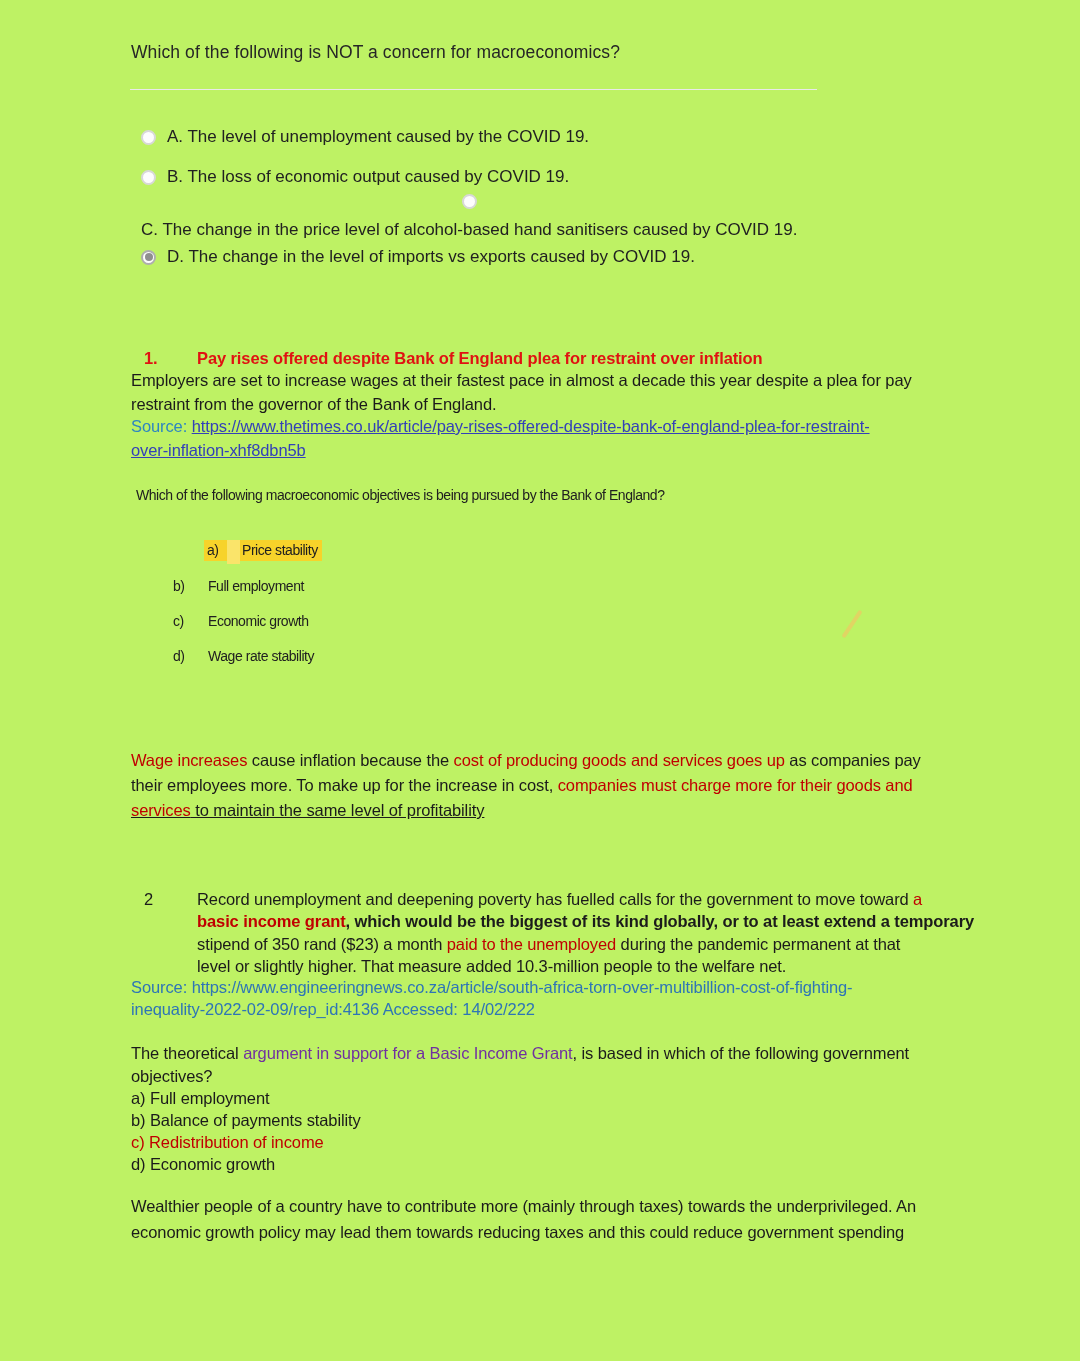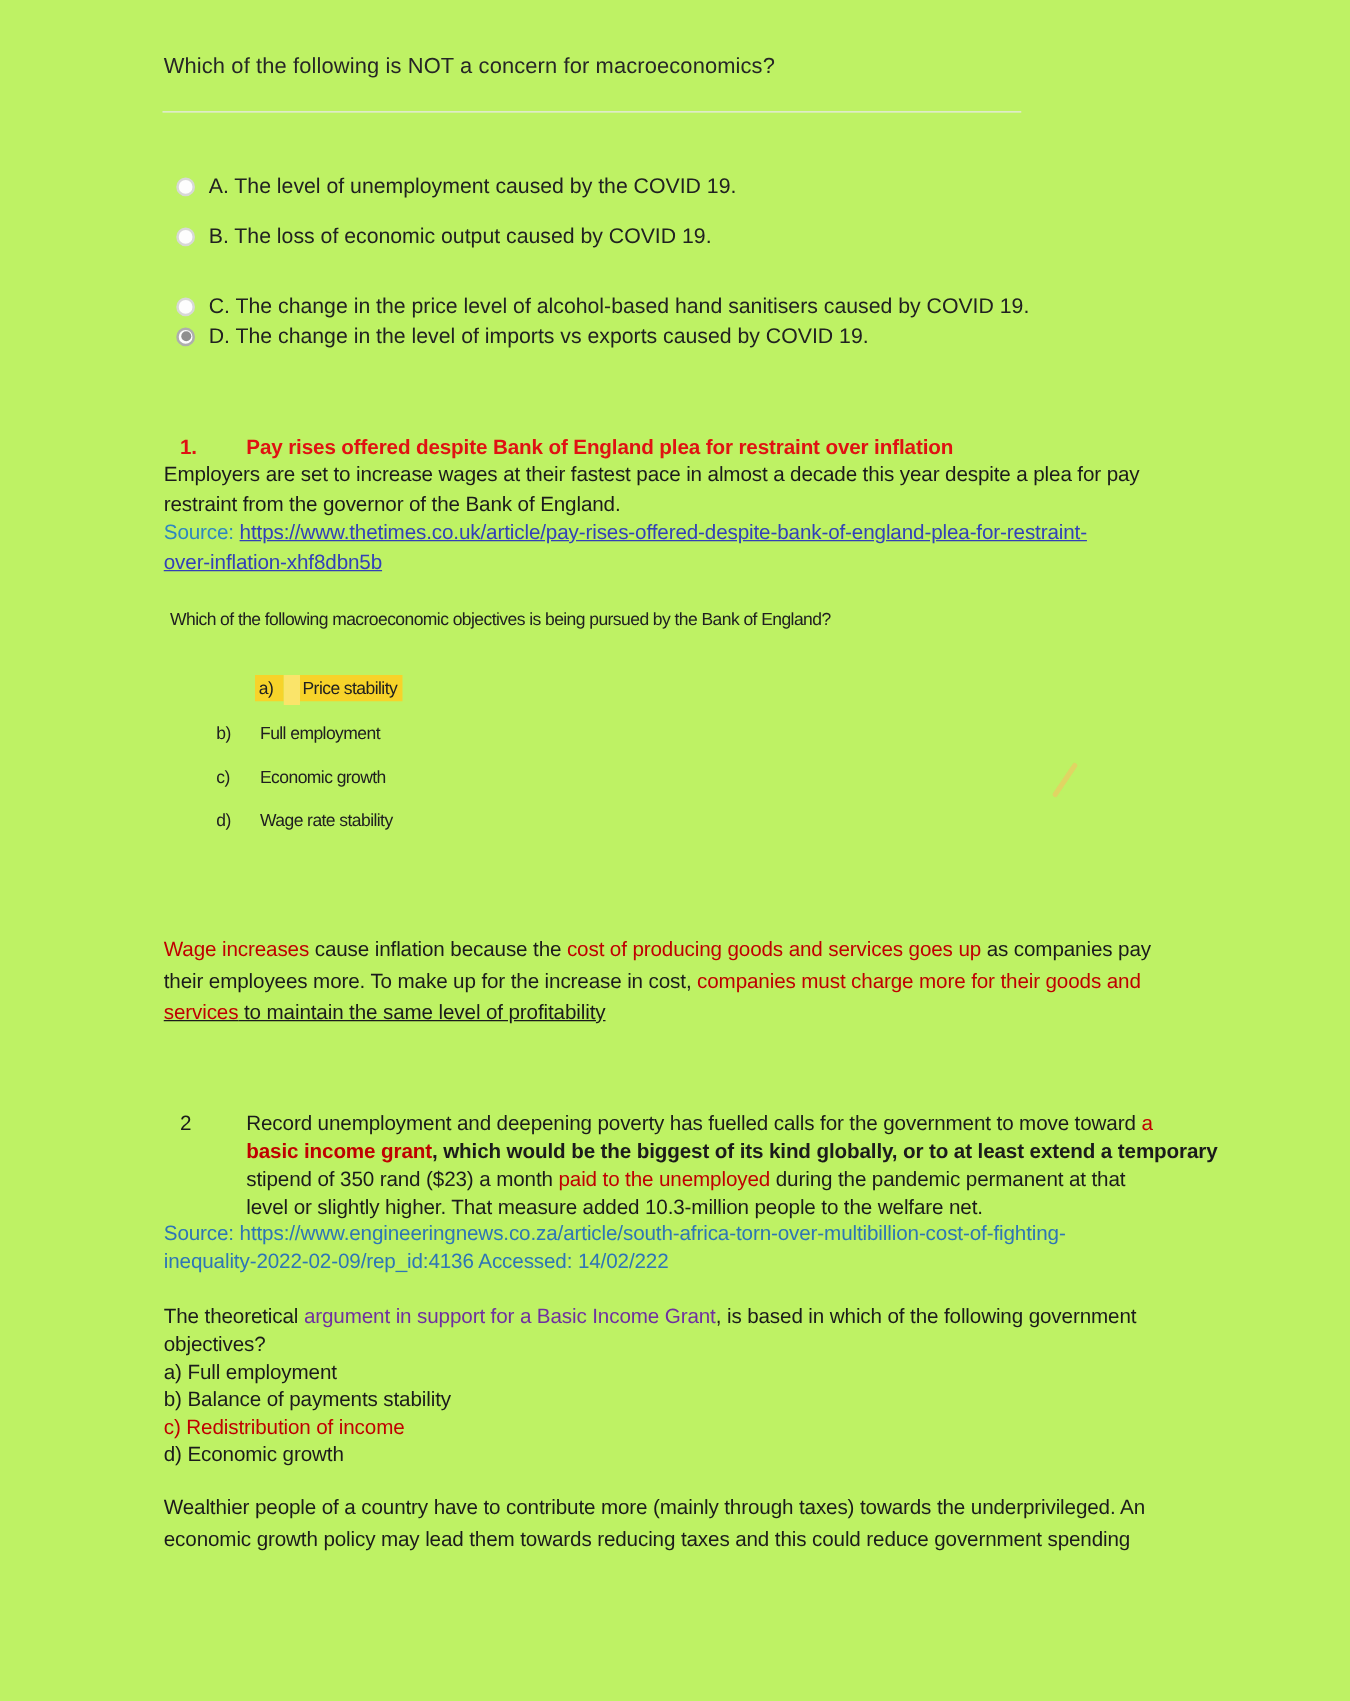--- a/index.html
+++ b/index.html
@@ -7,21 +7,21 @@
   .page {
     position:relative; width:1080px; height:1361px; background:#bef264;
     font-family:"Liberation Sans", sans-serif; overflow:hidden;
   }
   .line { position:absolute; white-space:nowrap; }
 
   
   .fs-quiz-title { font-size:17.5px; font-weight:500; color:#262626; letter-spacing:0.1px; }
   .fs-quiz-opt   { font-size:17px; color:#212121; }
   .divider { position:absolute; height:1px; background:#e9e9e9; }
-  .quiz-row { position:absolute; display:flex; align-items:center; gap:11px; height:22px;margin-top:12px; }
+  .quiz-row { position:absolute; display:flex; align-items:center; gap:11px; height:22px; }
   .radio {
     width:15px; height:15px; border-radius:50%; flex:0 0 auto;
     border:2px solid #d8d8d8; background:#fdfdfd; position:relative;
   }
   .radio.selected { border-color:#aeaeae; }
   .radio.selected::after {
     content:""; position:absolute; inset:1.5px; border-radius:50%; background:#8f8f8f;
   }
 
   
@@ -58,21 +58,21 @@
   <div class="divider" style="left:130px; top:89px; width:687px;"></div>
 
   <div class="quiz-row" style="left:141px; top:126px;">
     <span class="radio"></span>
     <span class="fs-quiz-opt">A. The level of unemployment caused by the COVID 19.</span>
   </div>
   <div class="quiz-row" style="left:141px; top:166px;">
     <span class="radio"></span>
     <span class="fs-quiz-opt">B. The loss of economic output caused by COVID 19.</span>
   </div>
-  <div class="quiz-row" style="left:141px; top:222px;">
+  <div class="quiz-row" style="left:141px; top:194px;flex-direction:column;">
     <span class="radio"></span>
     <span class="fs-quiz-opt">C. The change in the price level of alcohol-based hand sanitisers caused by COVID 19.</span>
   </div>
   <div class="quiz-row" style="left:141px; top:246px;">
     <span class="radio selected"></span>
     <span class="fs-quiz-opt">D. The change in the level of imports vs exports caused by COVID 19.</span>
   </div>
 
   <div class="line fs-heading" style="left:144px; top:349px;">
     <span class="num-col">1.</span><span>Pay rises offered despite Bank of England plea for restraint over inflation</span>

